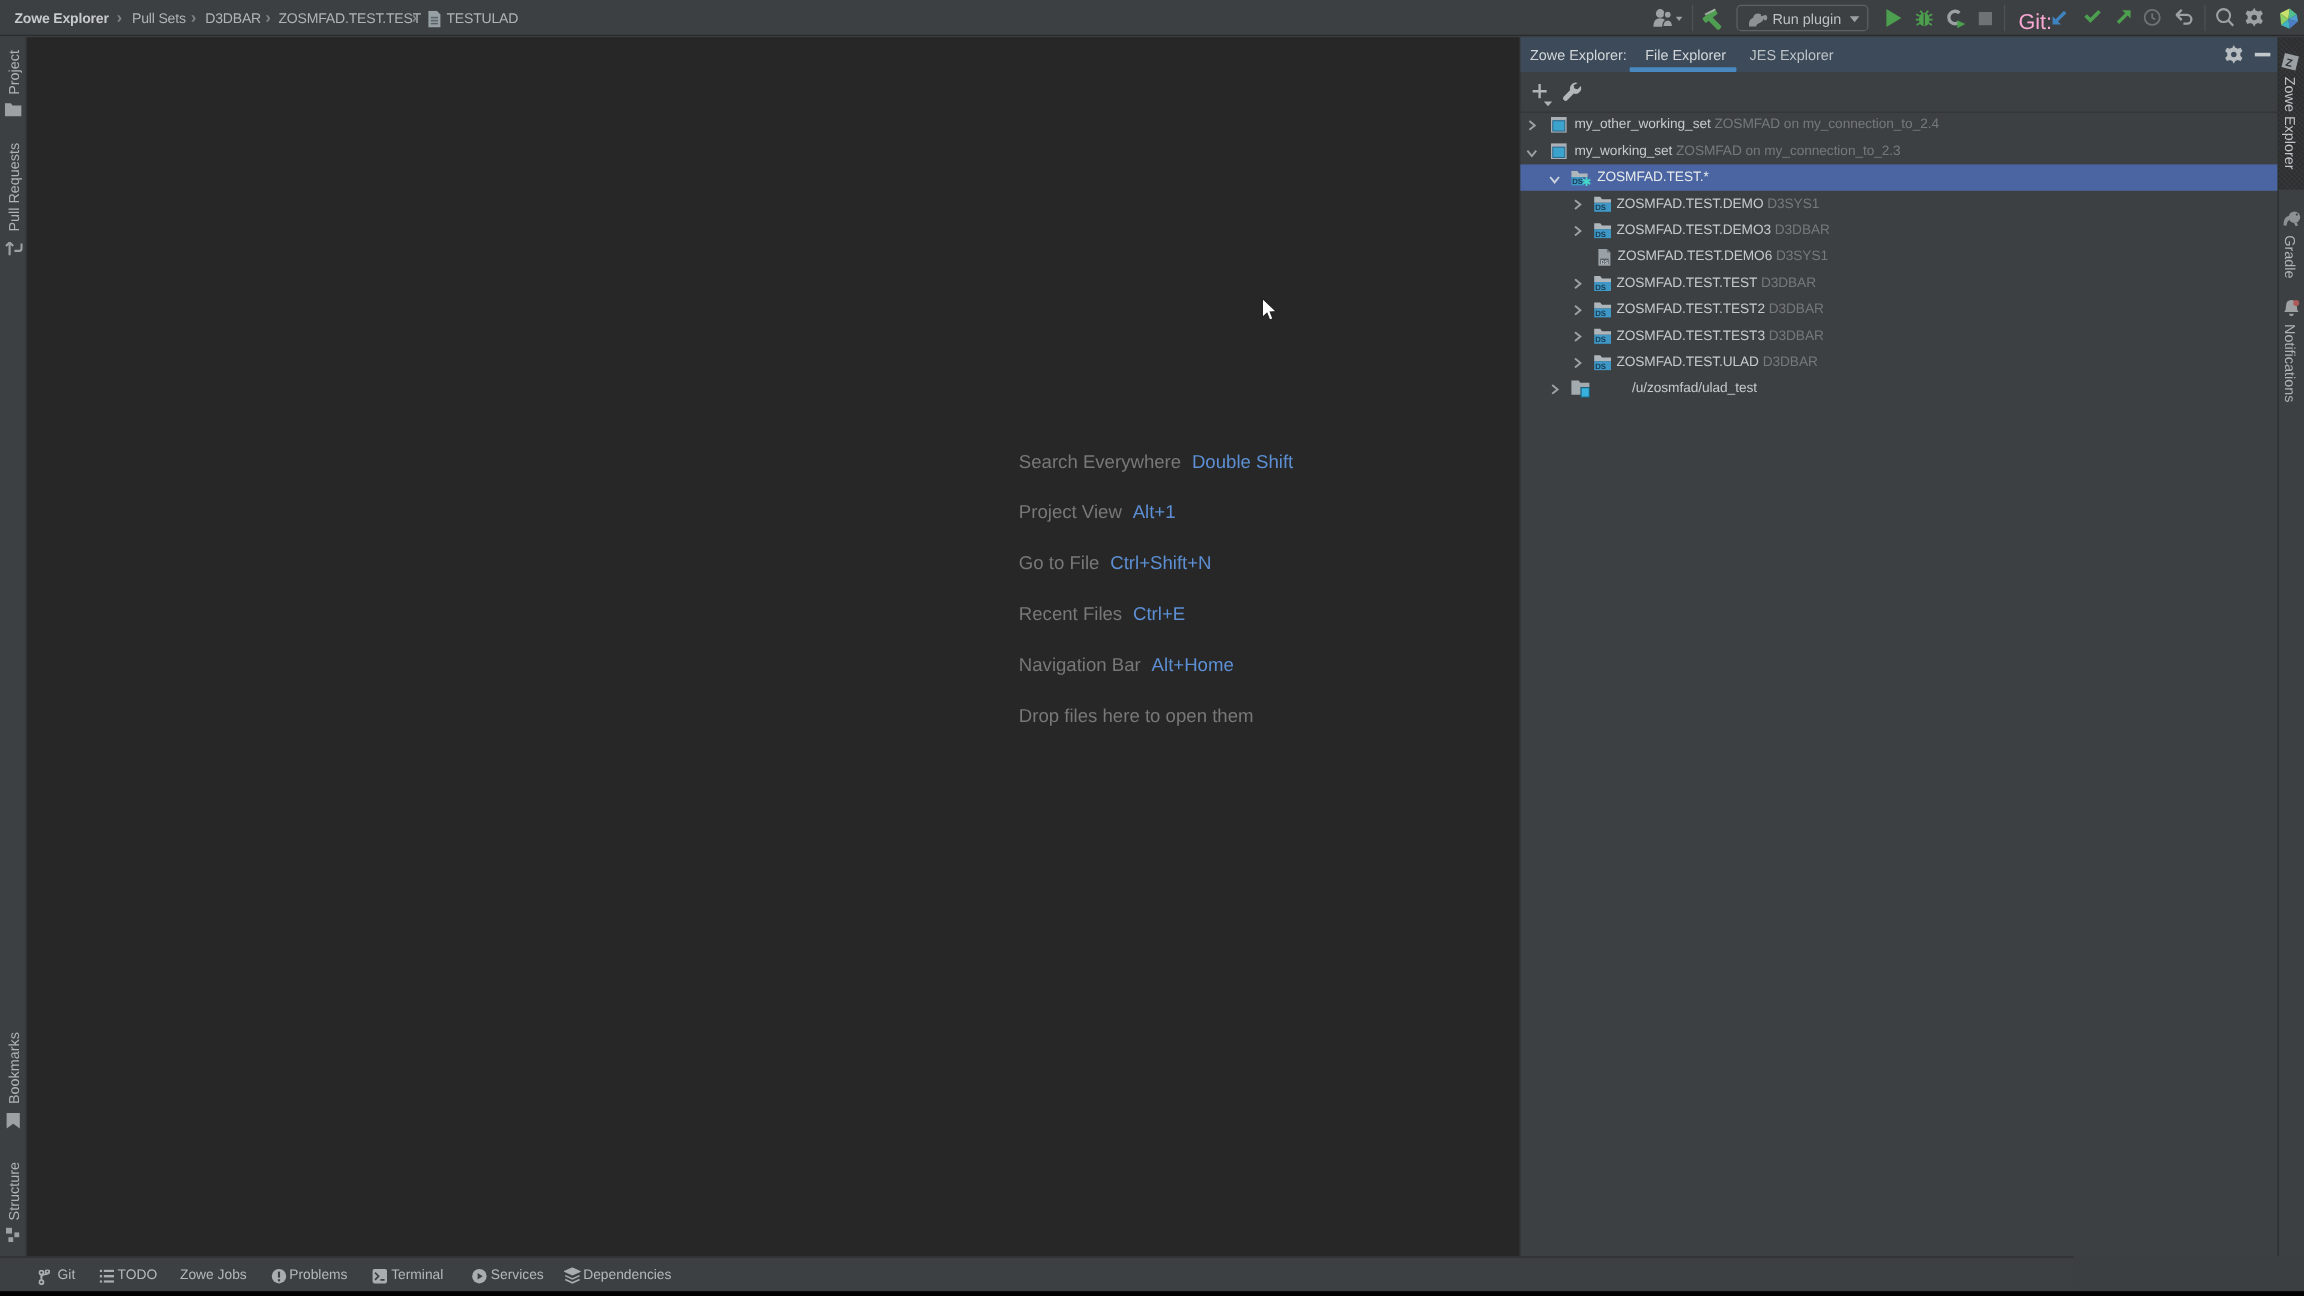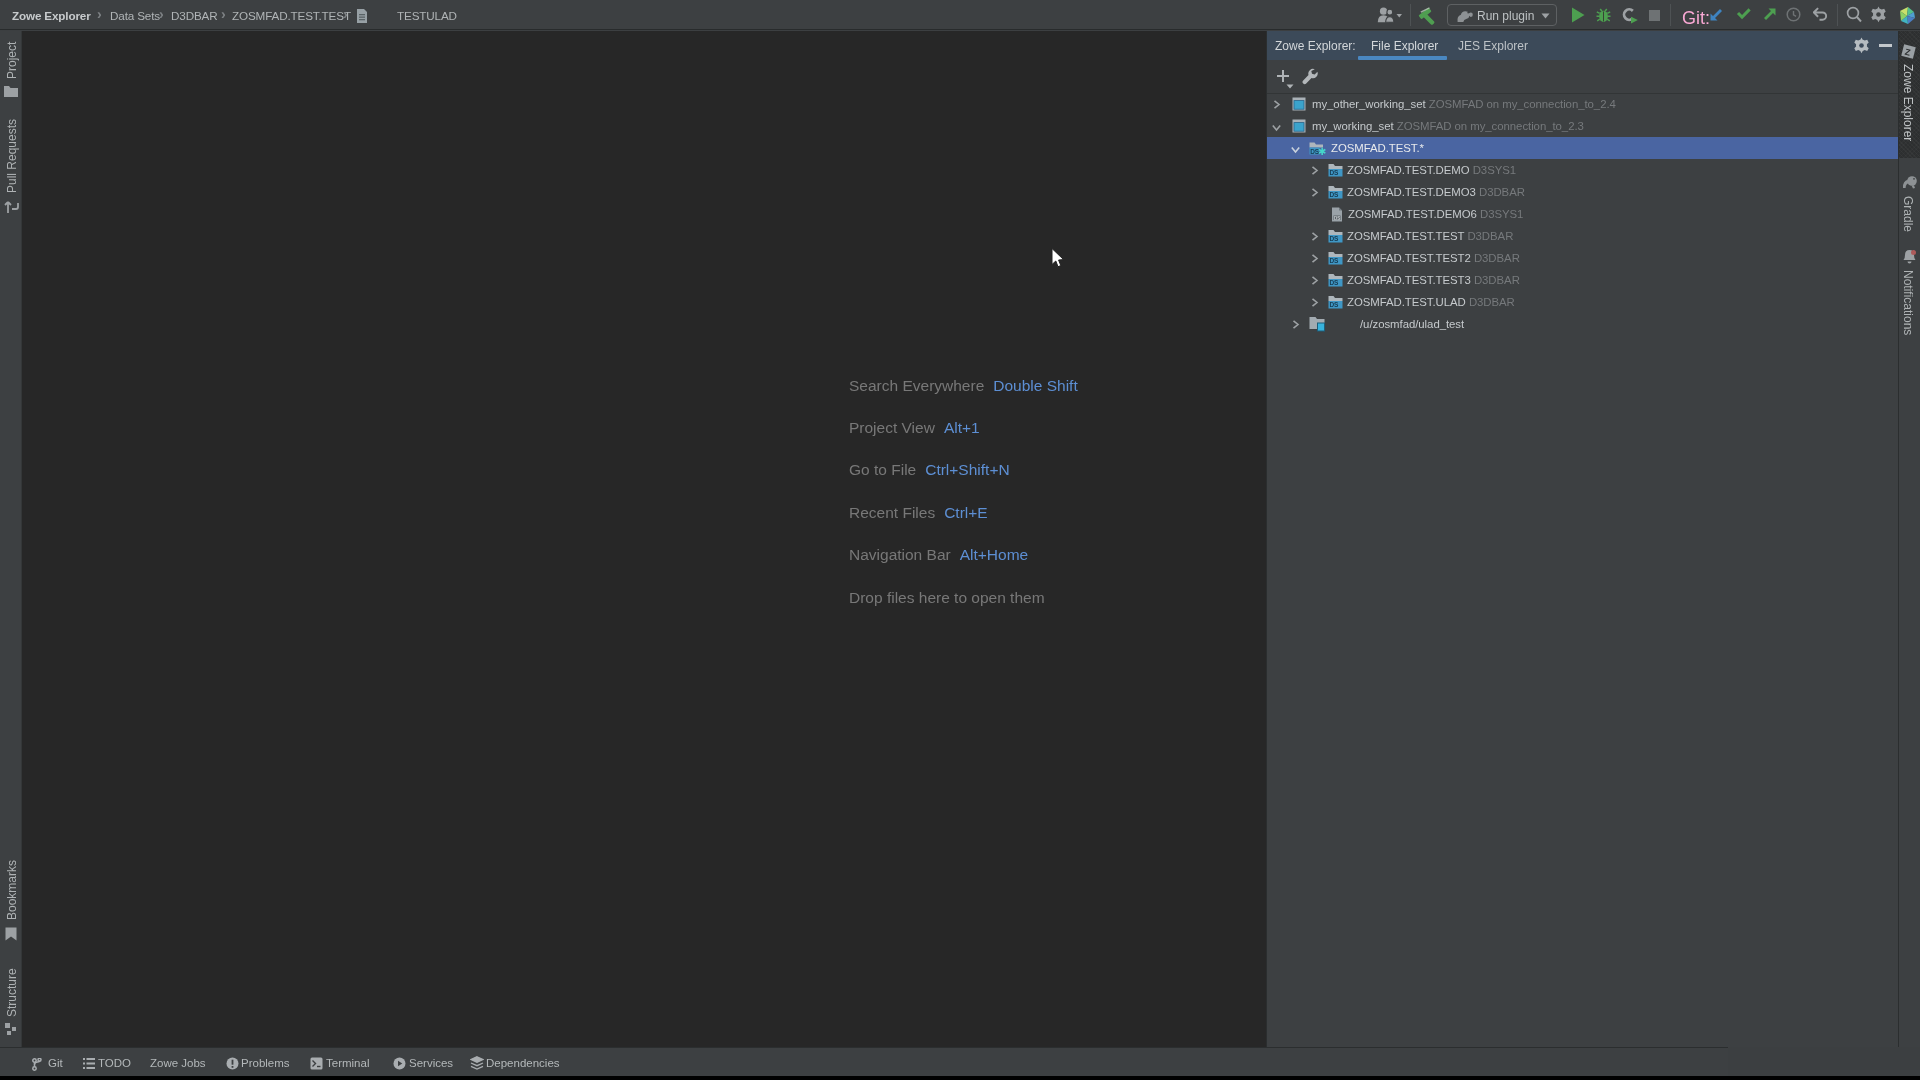--- a/index.html
+++ b/index.html
@@ -233,33 +233,33 @@
   <div class="vlabel-r" style="left:1915px;top:196px;">Gradle</div>
   <svg class="ic" style="left:1902px;top:249px;" width="15" height="16" viewBox="0 0 15 16">
     <path d="M7.5 1 q4.5 0 4.5 5 q0 3.5 1.5 5 h-12 q1.5 -1.5 1.5 -5 q0 -5 4.5 -5 z" fill="#9da1a4"></path>
     <path d="M5.5 12.5 q0 2 2 2 q2 0 2 -2 z" fill="#9da1a4"></path>
     <circle cx="11.5" cy="3.5" r="2.5" fill="#ad5a5a"></circle>
   </svg>
   <div class="vlabel-r" style="left:1915px;top:270px;">Notifications</div>
   <div id="toolbar" class="abs">
     <span class="bc" style="left:12px;font-weight:bold;color:#c7cacc;">Zowe Explorer</span>
     <span class="bcsep" style="left:97px;">›</span>
-    <span class="bc" style="left:110px;">Data Sets</span>
+    <span class="bc" style="left:110px;">Pull Sets</span>
     <span class="bcsep" style="left:159px;">›</span>
     <span class="bc" style="left:171px;">D3DBAR</span>
     <span class="bcsep" style="left:221px;">›</span>
     <span class="bc" style="left:232px;">ZOSMFAD.TEST.TEST</span>
     <span class="bcsep" style="left:343px;">›</span>
     <svg class="ic" style="left:356px;top:9px;" width="12" height="14" viewBox="0 0 12 14">
       <path d="M1 0 h7 l3 3 v11 h-10 z" fill="#97a0a5"></path>
       <rect x="3" y="5" width="6" height="1.3" fill="#5a6366"></rect>
       <rect x="3" y="7.5" width="6" height="1.3" fill="#5a6366"></rect>
       <rect x="3" y="10" width="6" height="1.3" fill="#5a6366"></rect>
     </svg>
-    <span class="bc" style="left:372px;margin-left:25px;">TESTULAD</span>
+    <span class="bc" style="left:372px;">TESTULAD</span>
 
     <svg class="ic" style="left:1377px;top:7px;" width="26" height="16" viewBox="0 0 26 16">
       <circle cx="6.5" cy="4.2" r="3.6" fill="#9da1a4"></circle>
       <path d="M0.8 15.2 q0 -7 5.7 -7 q5.7 0 5.7 7 z" fill="#9da1a4"></path>
       <circle cx="12.8" cy="5.2" r="2.9" fill="#9da1a4" stroke="#3d4042" stroke-width="1.1"></circle>
       <path d="M8.6 15.2 q0.4 -5.6 4.2 -5.6 q3.8 0 4.1 5.6 z" fill="#9da1a4" stroke="#3d4042" stroke-width="1.1"></path>
       <path d="M19.5 7 l5.5 0 l-2.75 3.4 z" fill="#9da1a4"></path>
     </svg>
     <div class="abs" style="left:1410px;top:4px;width:1px;height:22px;background:#4e5254;"></div>
     <svg class="ic" style="left:1418px;top:6px;" width="19" height="19" viewBox="0 0 19 19">

